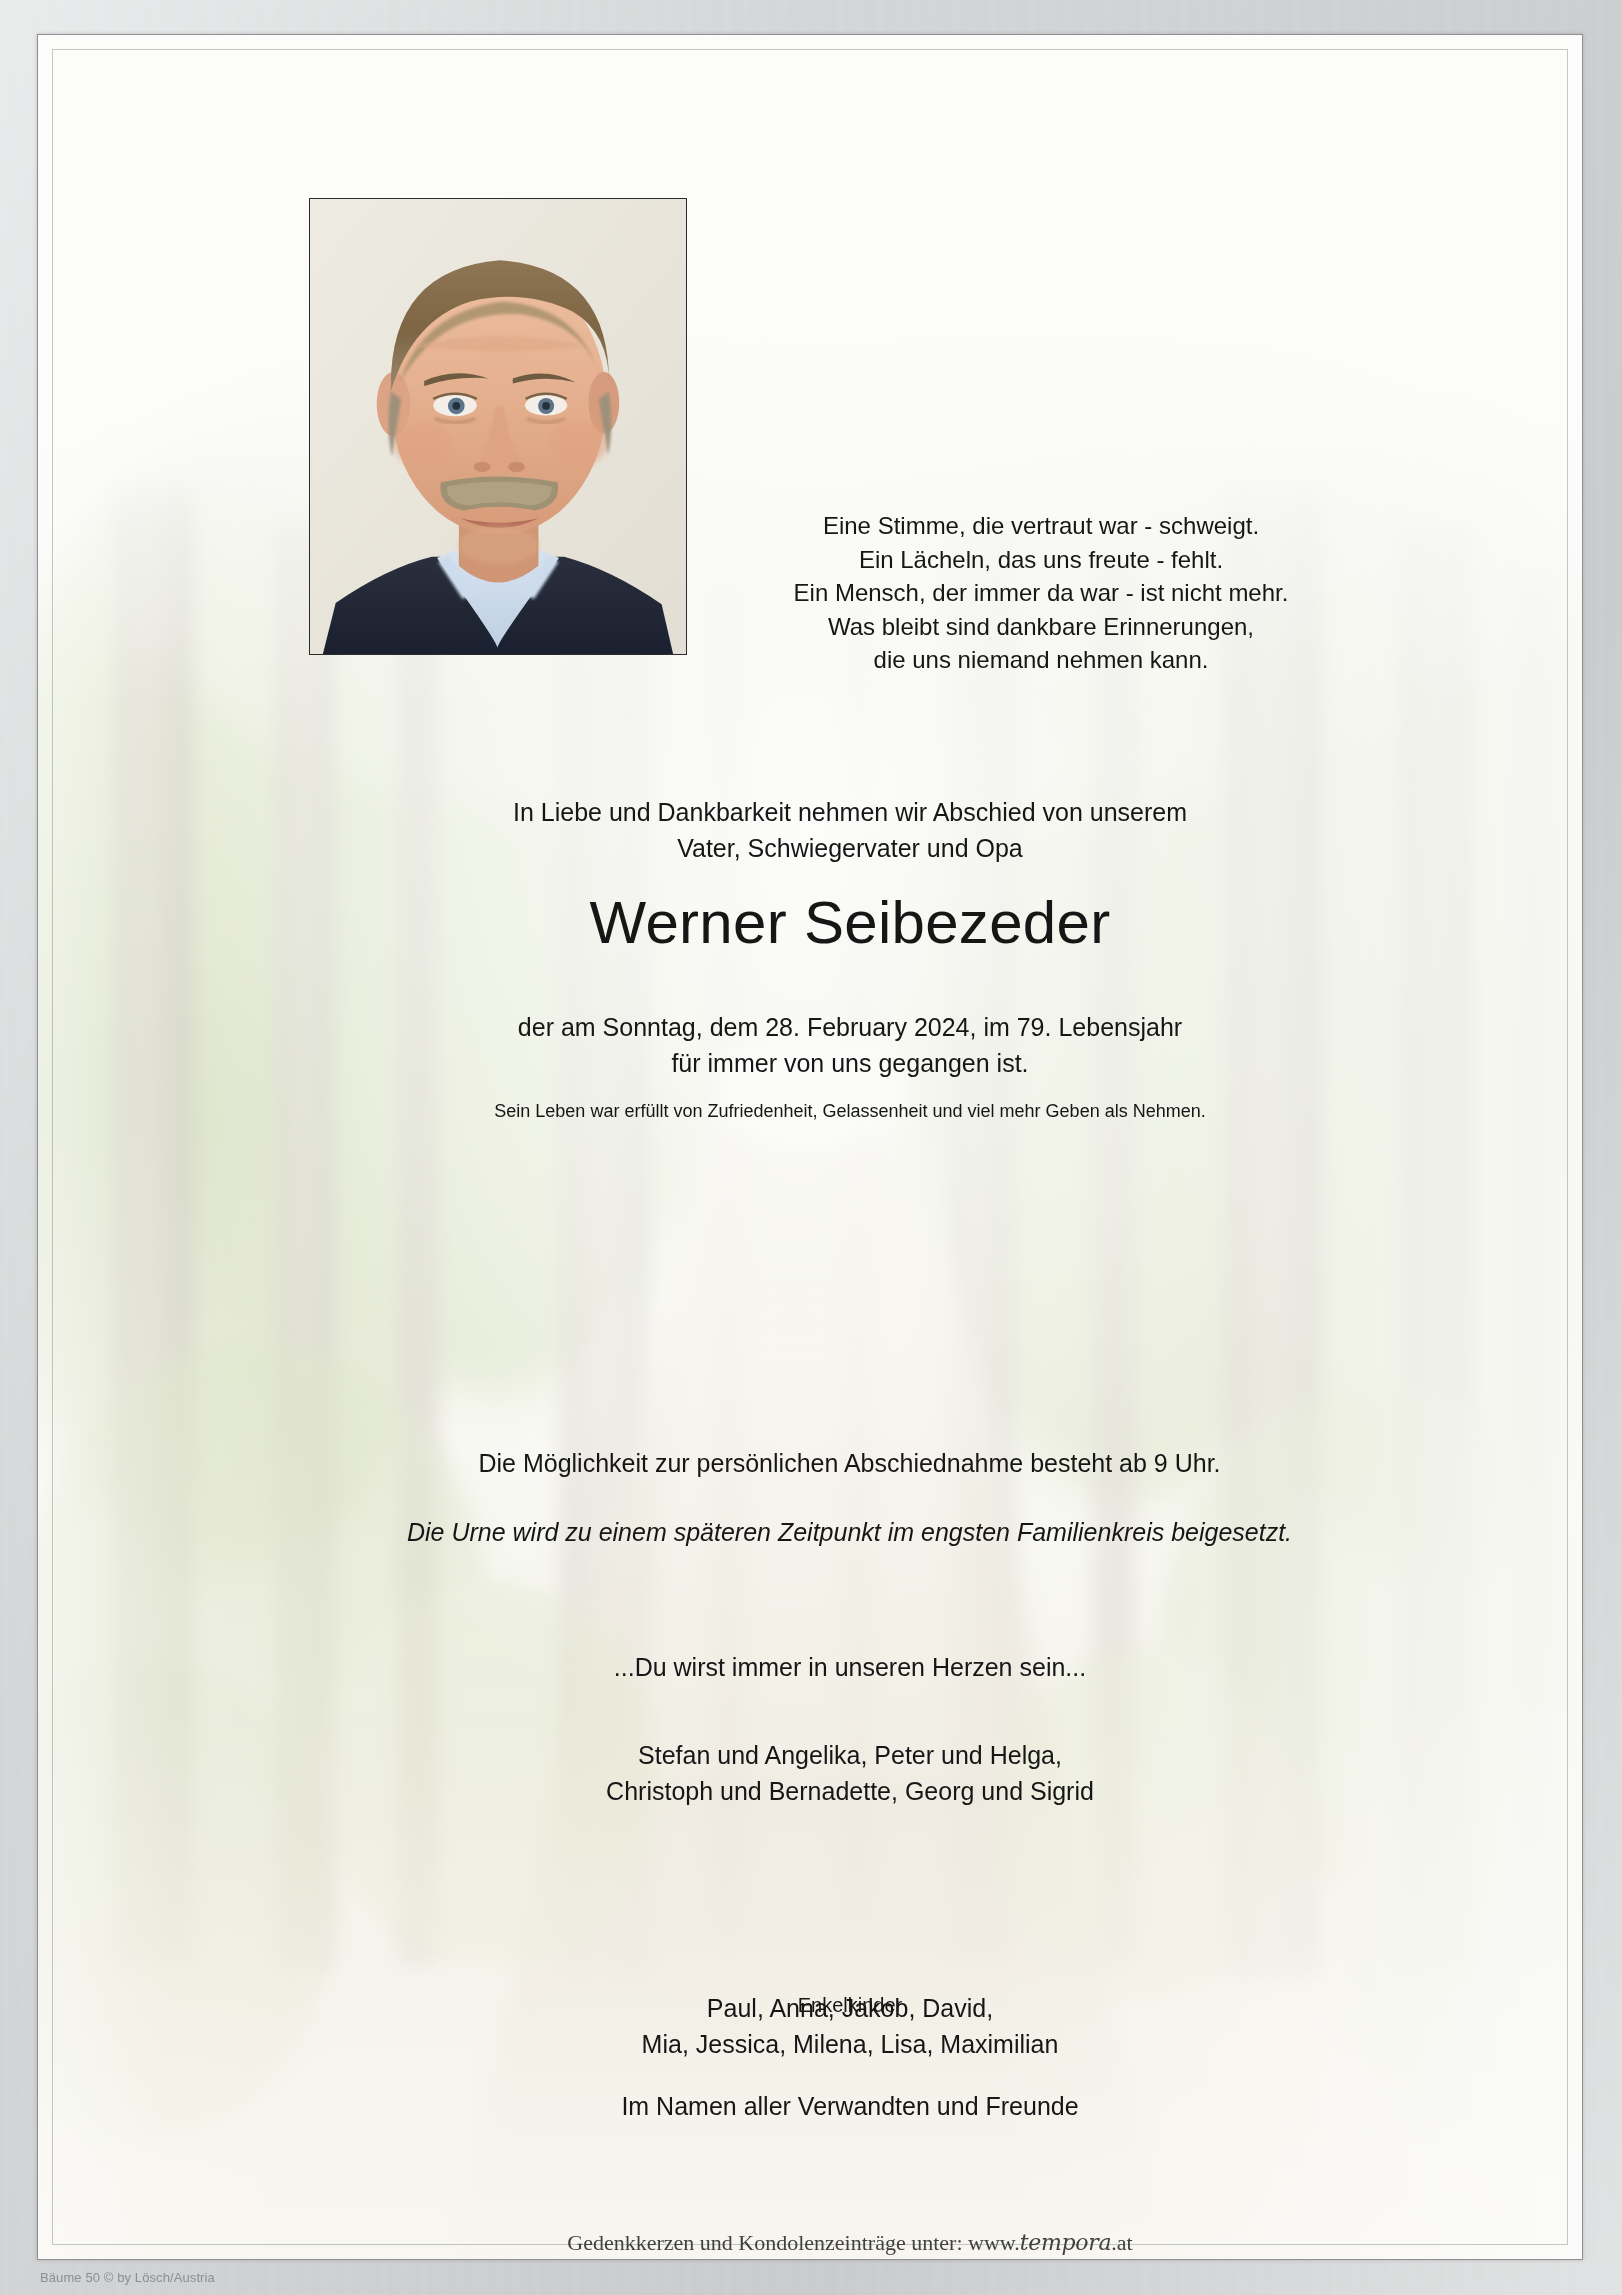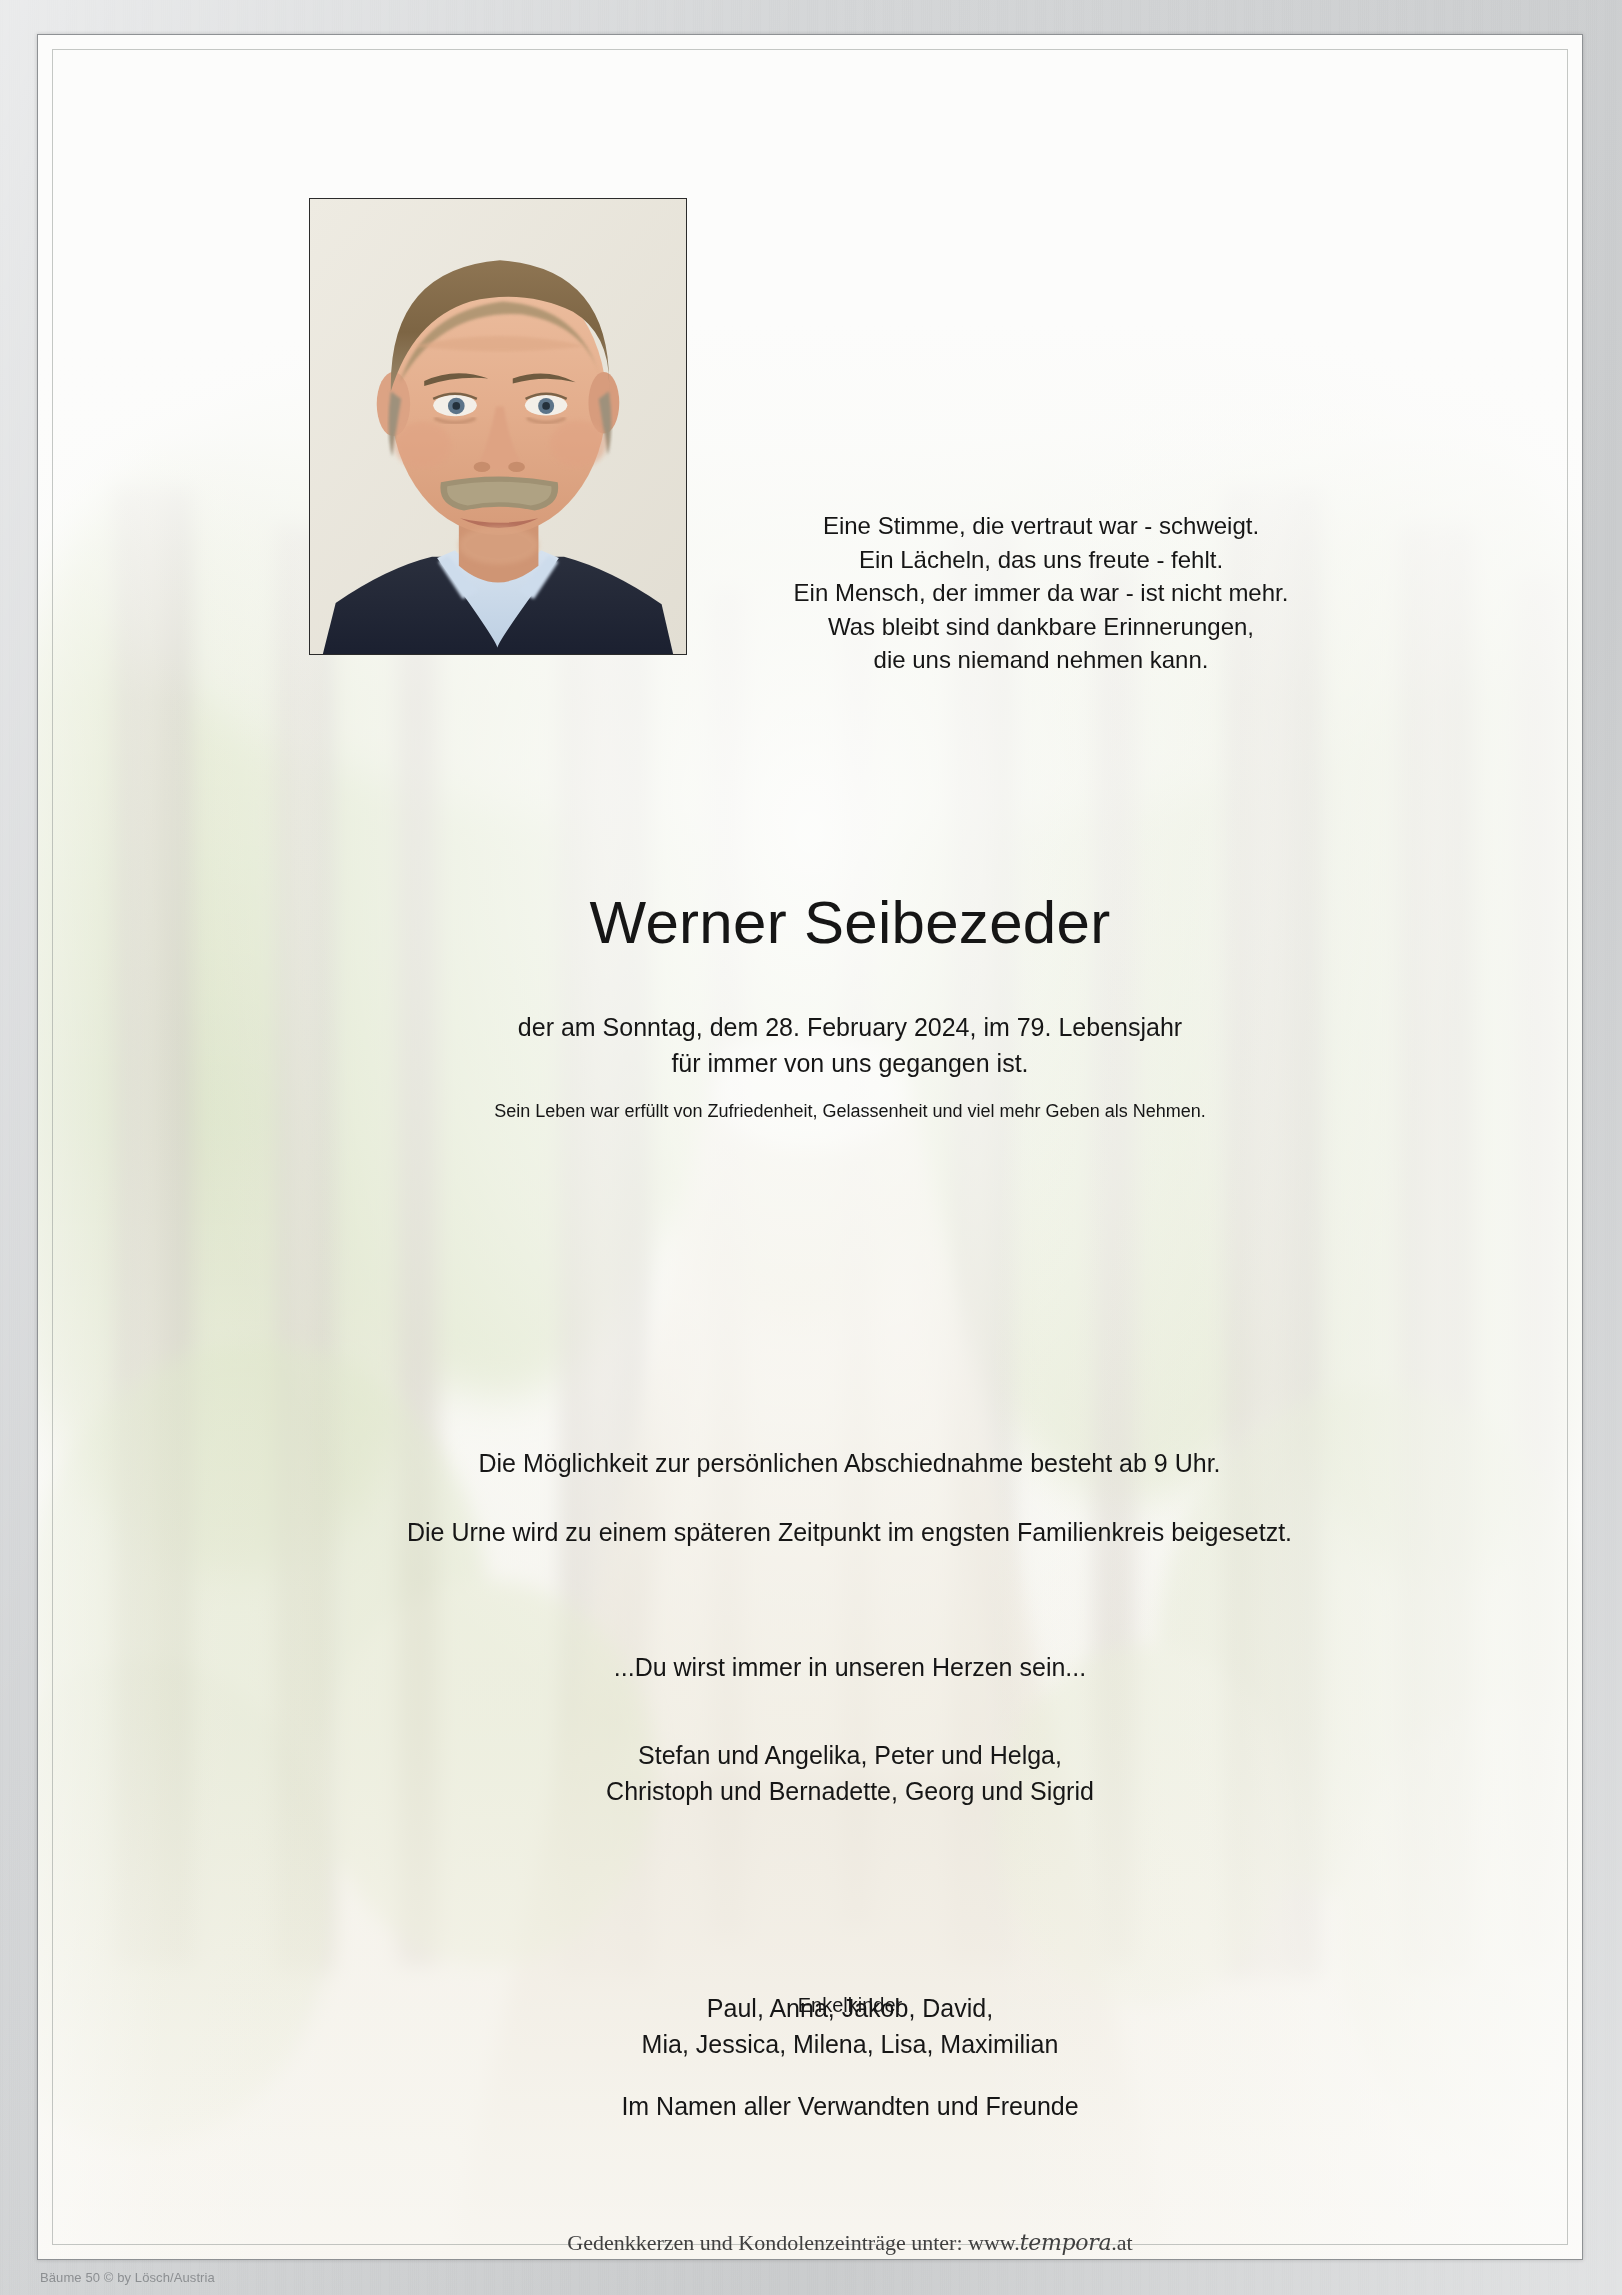--- a/index.html
+++ b/index.html
@@ -184,20 +184,21 @@
     top: 1412px;
     width: 1237px;
     font-size: 25px;
   }
 
   #urn {
     left: 193px;
     top: 1481px;
     width: 1237px;
     font-size: 25px;
+    font-style: italic;
   }
 
   #heart {
     left: 232px;
     top: 1616px;
     width: 1160px;
     font-size: 25px;
   }
 
   #children {
@@ -443,20 +444,22 @@
             <ellipse cx="294" cy="540" rx="62" ry="30" fill="#dba786" opacity="0.55" filter="url(#soft2)"></ellipse>
           </svg>
         </div>
 
         <div class="txt" id="poem">Eine Stimme, die vertraut war - schweigt.
 Ein Lächeln, das uns freute - fehlt.
 Ein Mensch, der immer da war - ist nicht mehr.
 Was bleibt sind dankbare Erinnerungen,
 die uns niemand nehmen kann.</div>
 
+        <div class="txt" id="intro">In Liebe und Dankbarkeit nehmen wir Abschied von unserem
+Vater, Schwiegervater und Opa</div>
 
         <div class="txt" id="name">Werner Seibezeder</div>
 
         <div class="txt" id="died">der am Sonntag, dem 28. February 2024, im 79. Lebensjahr
 für immer von uns gegangen ist.</div>
 
         <div class="txt" id="lifeline">Sein Leben war erfüllt von Zufriedenheit, Gelassenheit und viel mehr Geben als Nehmen.</div>
 
 
         <div class="txt" id="viewing">Die Möglichkeit zur persönlichen Abschiednahme besteht ab 9 Uhr.</div>

